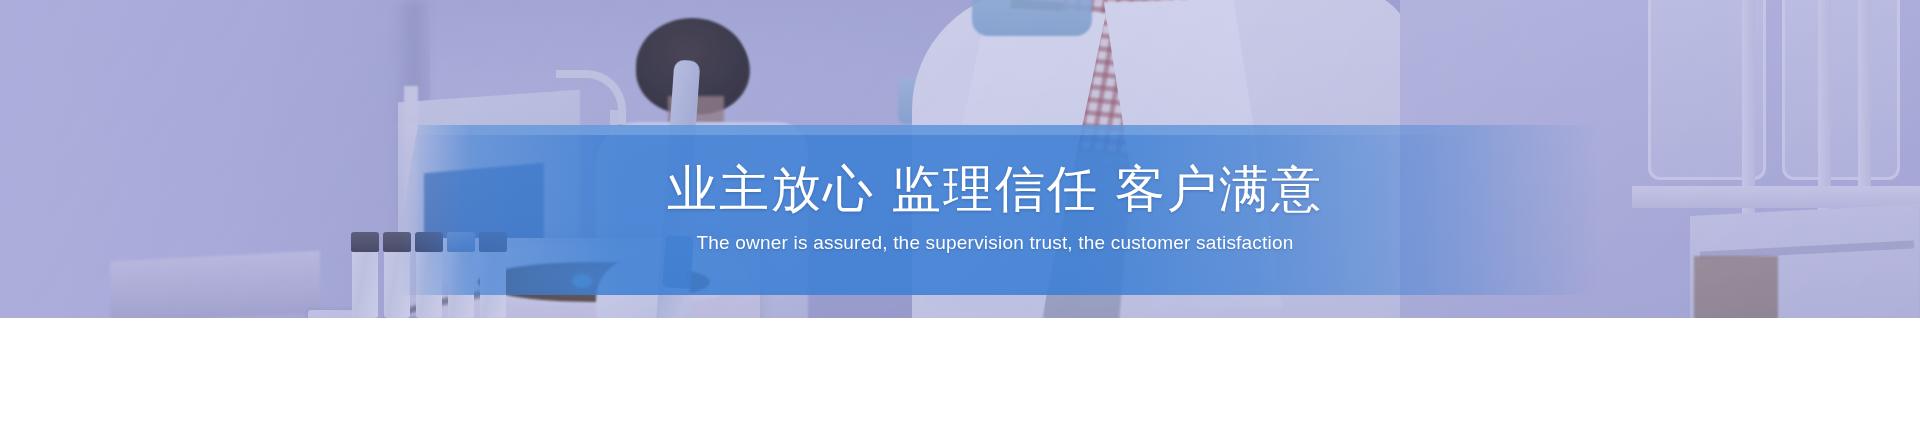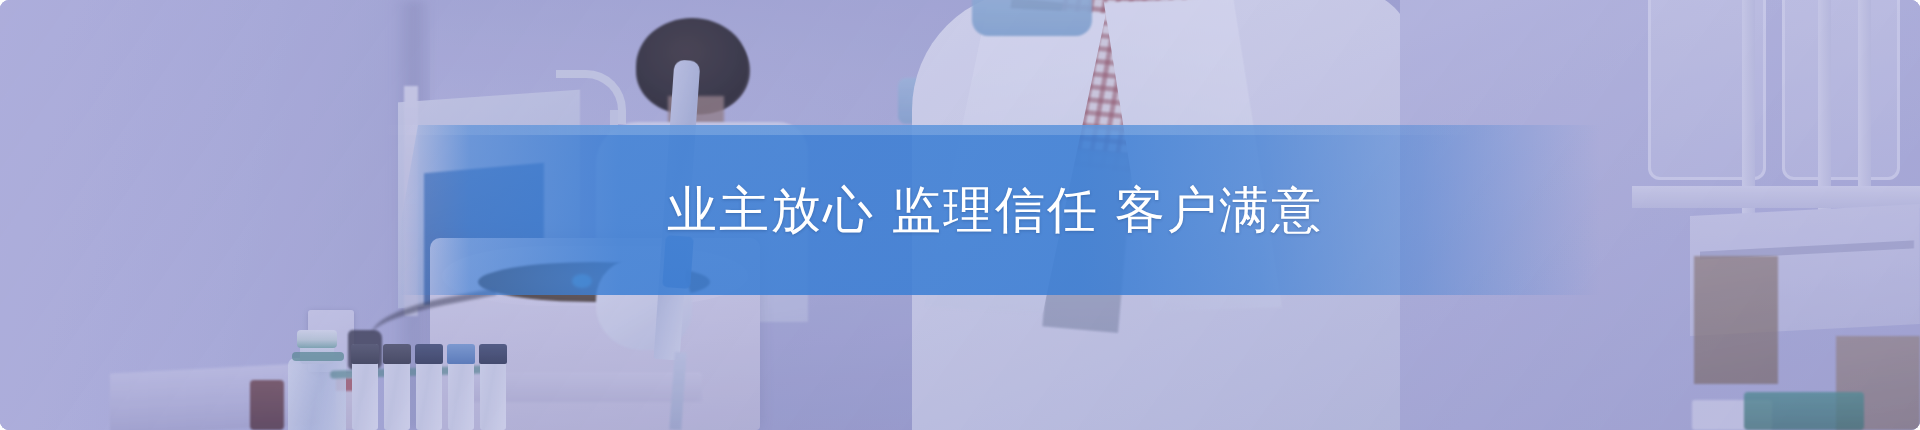--- a/index.html
+++ b/index.html
@@ -5,25 +5,24 @@
 <style>
   html, body {
     margin: 0;
     padding: 0;
     background: #ffffff;
   }
 
   #stage {
     position: relative;
     width: 1920px;
-    height: 430px;
+    height: 318px;
     overflow: hidden;
     font-family: "Liberation Sans", "DejaVu Sans", sans-serif;
     background: #b9bce0;
-    border-radius: 9px;
   }
 
   
   .photo {
     position: absolute;
     inset: 0;
     overflow: hidden;
   }
 
   
@@ -666,16 +665,17 @@
     <div class="grade"></div>
     <div class="grade2"></div>
   </div>
 
   <div class="banner">
     <div class="banner-fill"></div>
     <div class="banner-sheen"></div>
 
     <div class="banner-text">
       <div class="headline">业主放心 监理信任  客户满意</div>
+      <div class="subline">The owner is assured, the supervision trust, the customer satisfaction</div>
     </div>
   </div>
 
 </div>
 
 </body></html>

